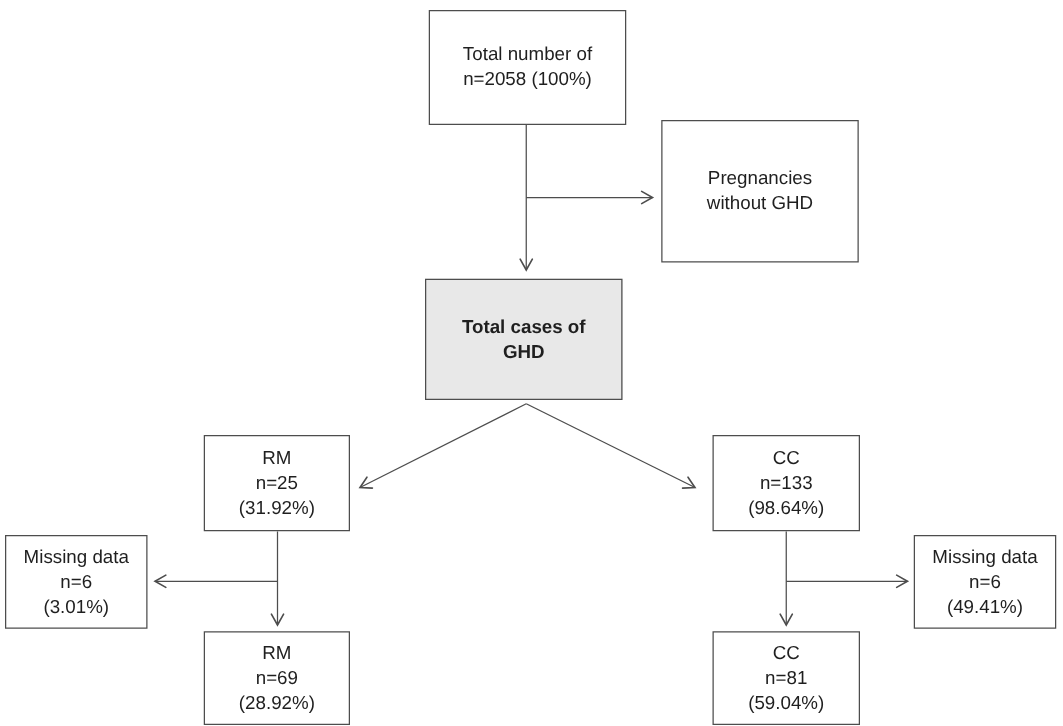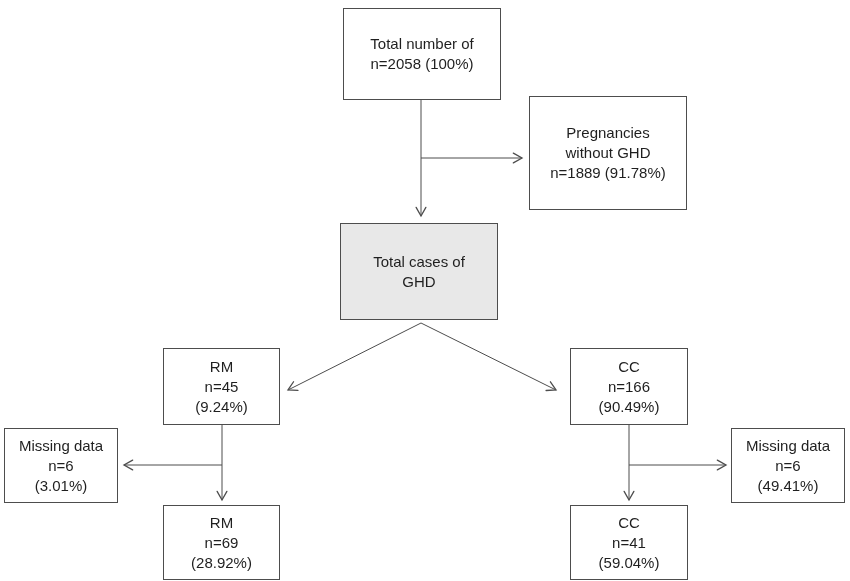--- a/index.html
+++ b/index.html
@@ -44,21 +44,21 @@
     border: 1px solid var(--box-border);
     background: var(--box-fill);
     display: flex;
     flex-direction: column;
     justify-content: center;
     align-items: center;
     text-align: center;
     font-size: 15px;
     line-height: 20px;
   }
-  .box.highlight { background: var(--highlight-fill); }
+  .box.highlight { background: var(--highlight-fill); font-weight: bold; }
   .line { display: block; white-space: nowrap; }
 
   .b-deliveries   { left: 343px; top: 8px;   width: 158px; height: 92px; }
   .b-pregnancies  { left: 529px; top: 96px; width: 158px; height: 114px; }
   .b-ghd          { left: 340px; top: 223px; width: 158px; height: 97px; }
   .b-rm           { left: 163px; top: 348px; width: 117px; height: 77px; }
   .b-cc           { left: 570px; top: 348px; width: 118px; height: 77px; }
   .b-missing-left { left: 4px;   top: 428px; width: 114px; height: 75px; }
   .b-missing-right{ left: 731px; top: 428px; width: 114px; height: 75px; }
   .b-rm-final     { left: 163px; top: 505px; width: 117px; height: 75px; }
@@ -86,38 +86,37 @@
   </svg>
 
   <div class="box b-deliveries">
     <span class="line">Total number of</span>
     <span class="line">n=2058 (100%)</span>
   </div>
 
   <div class="box b-pregnancies">
     <span class="line">Pregnancies</span>
     <span class="line">without GHD</span>
-    <span class="line">n=1889 (91.78%)</span>
   </div>
 
   <div class="box b-ghd highlight">
     <span class="line">Total cases of</span>
     <span class="line">GHD</span>
   </div>
 
   <div class="box b-rm">
     <span class="line">RM</span>
-    <span class="line">n=45</span>
-    <span class="line">(9.24%)</span>
+    <span class="line">n=25</span>
+    <span class="line">(31.92%)</span>
   </div>
 
   <div class="box b-cc">
     <span class="line">CC</span>
-    <span class="line">n=166</span>
-    <span class="line">(90.49%)</span>
+    <span class="line">n=133</span>
+    <span class="line">(98.64%)</span>
   </div>
 
   <div class="box b-missing-left">
     <span class="line">Missing data</span>
     <span class="line">n=6</span>
     <span class="line">(3.01%)</span>
   </div>
 
   <div class="box b-missing-right">
     <span class="line">Missing data</span>
@@ -126,17 +125,17 @@
   </div>
 
   <div class="box b-rm-final">
     <span class="line">RM</span>
     <span class="line">n=69</span>
     <span class="line">(28.92%)</span>
   </div>
 
   <div class="box b-cc-final">
     <span class="line">CC</span>
-    <span class="line">n=41</span>
+    <span class="line">n=81</span>
     <span class="line">(59.04%)</span>
   </div>
 
 </div>
 
 </body></html>

